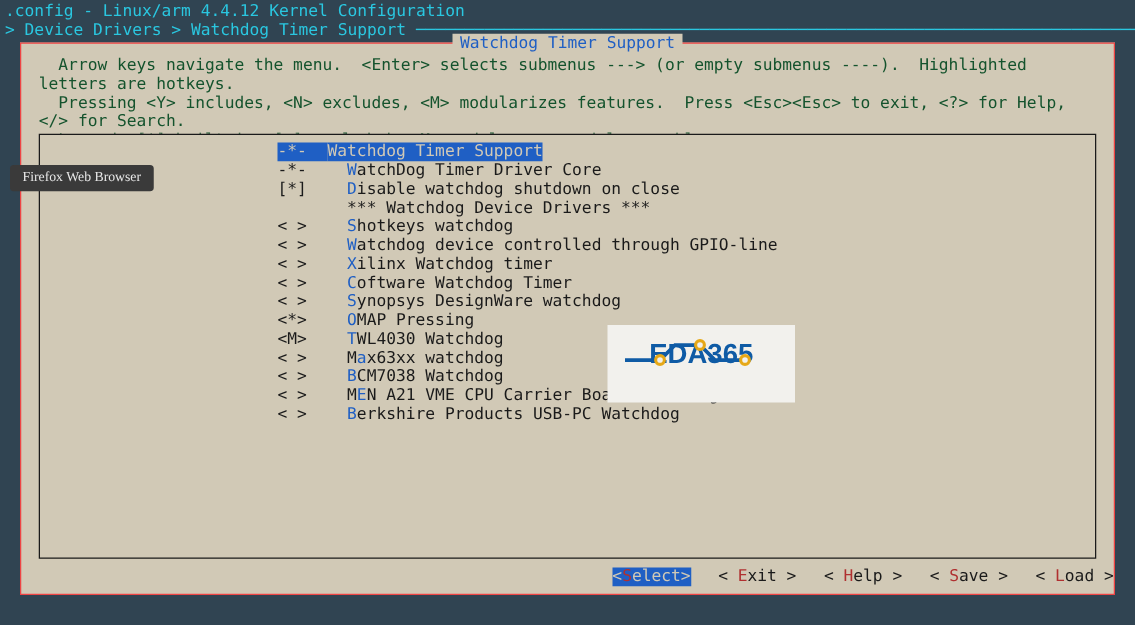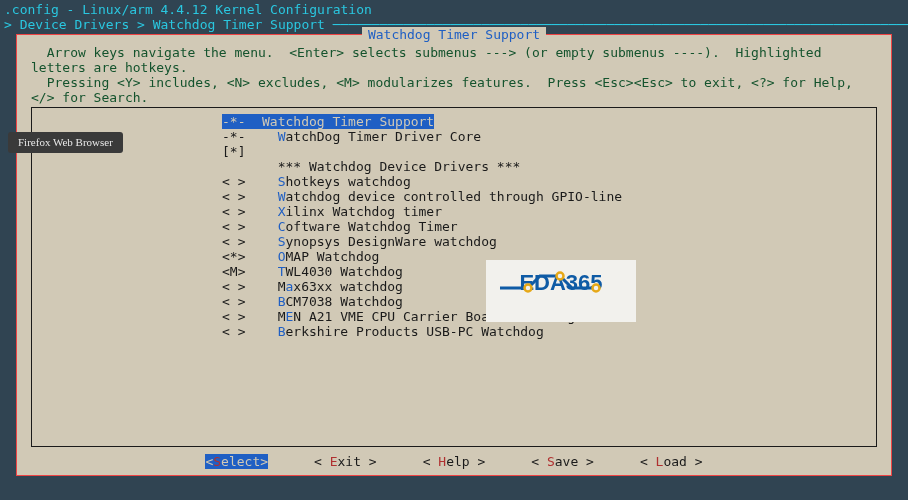--- a/index.html
+++ b/index.html
@@ -10,21 +10,21 @@
 .title{background:#d1c9b6;color:#1f5fc4;padding:0 6px}
 .help{padding:10px 14px 6px 14px;color:#14532d;white-space:pre-wrap}
 .inner{position:absolute;left:14px;right:14px;top:72px;bottom:28px;border:1px solid #1a1a1a;background:#d1c9b6}
 .list{padding:6px 6px 6px 6px;color:#1a1a1a}
 .row{white-space:pre;display:flex}
 .sym{display:inline-block;width:40px;text-align:left;margin-left:184px}
 .label{display:inline-block}
 .sel .sym,.sel .label{background:#1f5fc4;color:#d1c9b6}
 .hk{color:#1f5fc4}
 .sel .hk{color:#8fd3ff}
-.buttons{position:absolute;left:0;right:0;bottom:6px;color:#1a1a1a;display:flex;justify-content:center;gap:46px}
+.buttons{position:absolute;left:0;right:0;bottom:6px;color:#1a1a1a;display:flex;justify-content:flex-end;gap:22px}
 .btn{white-space:pre}
 .btn-sel{background:#1f5fc4;color:#d1c9b6}
 .btn .bhk{color:#b03030}
 .btn-sel .bhk{color:#b03030}
 .tooltip{position:absolute;left:8px;top:132px;background:#3a3a3a;color:#e8e8e8;padding:3px 10px;border-radius:3px;font-family:Liberation Serif, serif;font-size:11px}
 .watermark{position:absolute;left:486px;top:260px;width:150px;height:62px;background:#f2f1ed;color:#0f5ba5;font:bold 22px sans-serif;display:flex;align-items:center;justify-content:center;padding-bottom:16px;box-sizing:border-box}
 .watermark svg{position:absolute;top:6px;left:10px}
 </style>
 </head>
 <body>
@@ -38,28 +38,28 @@
       <span class="title">Watchdog Timer Support</span>
     </div>
     <div class="help">  Arrow keys navigate the menu.  &lt;Enter&gt; selects submenus ---&gt; (or empty submenus ----).  Highlighted letters are hotkeys.
   Pressing &lt;Y&gt; includes, &lt;N&gt; excludes, &lt;M&gt; modularizes features.  Press &lt;Esc&gt;&lt;Esc&gt; to exit, &lt;?&gt; for Help, &lt;/&gt; for Search.
   Legend: [*] built-in  [ ] excluded  &lt;M&gt; module  &lt; &gt; module capable</div>
 
     <div class="inner">
       <div class="list" id="list">
           <div class="row sel"><span class="sym">-*-</span><span class="label"><span></span><span class="hk"></span><span>Watchdog Timer Support</span></span></div>
           <div class="row"><span class="sym">-*-</span><span class="label"><span>  </span><span class="hk">W</span><span>atchDog Timer Driver Core</span></span></div>
-          <div class="row"><span class="sym">[*]</span></div>
+          <div class="row"><span class="sym">[*]</span><span class="label"><span>  </span><span class="hk">D</span><span>isable watchdog shutdown on close</span></span></div>
           <div class="row"><span class="sym">   </span><span class="label"><span>  *** Watchdog Device Drivers ***</span><span class="hk"></span><span></span></span></div>
           <div class="row"><span class="sym">&lt; &gt;</span><span class="label"><span>  </span><span class="hk">S</span><span>hotkeys watchdog</span></span></div>
           <div class="row"><span class="sym">&lt; &gt;</span><span class="label"><span>  </span><span class="hk">W</span><span>atchdog device controlled through GPIO-line</span></span></div>
           <div class="row"><span class="sym">&lt; &gt;</span><span class="label"><span>  </span><span class="hk">X</span><span>ilinx Watchdog timer</span></span></div>
           <div class="row"><span class="sym">&lt; &gt;</span><span class="label"><span>  </span><span class="hk">C</span><span>oftware Watchdog Timer</span></span></div>
           <div class="row"><span class="sym">&lt; &gt;</span><span class="label"><span>  </span><span class="hk">S</span><span>ynopsys DesignWare watchdog</span></span></div>
-          <div class="row"><span class="sym">&lt;*&gt;</span><span class="label"><span>  </span><span class="hk">O</span><span>MAP Watchdog</span></span></div>
+          <div class="row"><span class="sym">&lt;*&gt;</span><span class="label"><span>  </span><span class="hk">O</span><span>MAP Pressing</span></span></div>
           <div class="row"><span class="sym">&lt;M&gt;</span><span class="label"><span>  </span><span class="hk">T</span><span>WL4030 Watchdog</span></span></div>
           <div class="row"><span class="sym">&lt; &gt;</span><span class="label"><span>  M</span><span class="hk">a</span><span>x63xx watchdog</span></span></div>
           <div class="row"><span class="sym">&lt; &gt;</span><span class="label"><span>  </span><span class="hk">B</span><span>CM7038 Watchdog</span></span></div>
           <div class="row"><span class="sym">&lt; &gt;</span><span class="label"><span>  M</span><span class="hk">E</span><span>N A21 VME CPU Carrier Board Watchdog Timer</span></span></div>
           <div class="row"><span class="sym">&lt; &gt;</span><span class="label"><span>  </span><span class="hk">B</span><span>erkshire Products USB-PC Watchdog</span></span></div>
         </div>
     </div>
 
     <div class="buttons" id="buttons">
         <span class="btn btn-sel"><span>&lt;</span><span class="bhk">S</span><span>elect&gt;</span></span>

